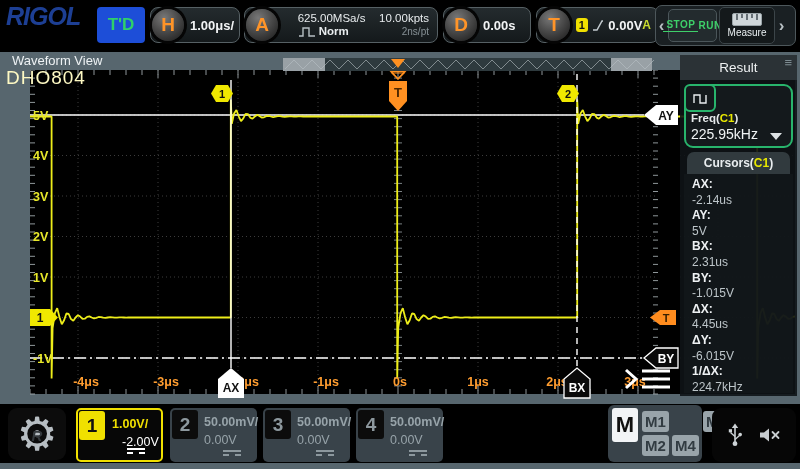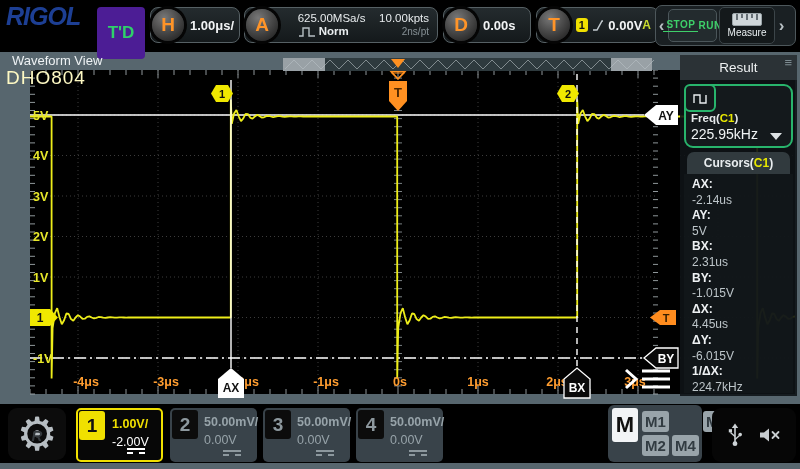--- a/index.html
+++ b/index.html
@@ -1,21 +1,21 @@
 <!DOCTYPE html>
 <html><head>
 <meta charset="utf-8">
 <style>
   html,body{margin:0;padding:0;background:#222;}
   .screen{position:relative;width:800px;height:469px;background:#57666e;font-family:"Liberation Sans",sans-serif;overflow:hidden;-webkit-font-smoothing:antialiased;}
   
   .topbar{position:absolute;left:0;top:0;width:800px;height:52px;background:#000;}
   .brand{position:absolute;left:6px;top:2px;font-size:25px;font-weight:900;font-style:italic;letter-spacing:-1px;color:#1d3f94;}
   .model{position:absolute;left:6px;top:27px;font-size:19px;color:#fef9c3;letter-spacing:1px;z-index:5;margin-top:40px;}
-  .tab-td{position:absolute;left:97px;top:7px;width:48px;height:52px;background:#4c1d95;border-radius:4px;display:flex;align-items:center;justify-content:center;font-size:17px;font-weight:bold;color:#2fd06a;}
+  .tab-td{position:absolute;left:97px;top:7px;width:48px;height:36px;background:#1d4ed8;border-radius:4px;display:flex;align-items:center;justify-content:center;font-size:17px;font-weight:bold;color:#2fd06a;}
   .pill{position:absolute;top:7px;height:36px;background:linear-gradient(#242b2e,#14191b);border:1px solid #566064;border-radius:8px;display:flex;align-items:center;box-sizing:border-box;}
   .knob{width:32px;height:32px;border-radius:50%;flex:none;margin:0 6px 0 1px;background:radial-gradient(circle at 38% 28%,#787878,#4a4a4a 45%,#1c1c1c 95%);box-shadow:0 0 0 3px #050505;display:flex;align-items:center;justify-content:center;font-size:19px;font-weight:bold;color:#ff9428;}
   .wv{color:#f2f4f5;font-weight:bold;font-size:13px;}
   .sm{font-size:11.5px;color:#e8ecee;}
   .dim{font-size:10px;color:#879196;}
   .pill .col{display:flex;flex-direction:column;line-height:13px;justify-content:center;}
   .trig-badge{width:15px;height:14px;background:#f0e000;border-radius:3px;color:#111;font-size:11px;font-weight:bold;display:flex;align-items:center;justify-content:center;margin-right:4px;}
   .cluster{position:absolute;left:655px;top:5px;width:141px;height:41px;background:#1a2023;border:1px solid #4d575b;border-radius:7px;display:flex;align-items:center;box-sizing:border-box;}
   .chev{color:#b9c1c5;font-size:17px;font-weight:bold;width:11px;text-align:center;flex:none;line-height:1;}
   .btn-stoprun{width:49px;height:33px;background:#232b2e;border:1px solid #4b565a;border-radius:5px;display:flex;flex-direction:row;align-items:center;justify-content:center;margin:0 1px;box-sizing:border-box;}
@@ -49,21 +49,21 @@
   .gearbtn{position:absolute;left:8px;top:4px;width:58px;height:52px;background:#0c0c0c;border-radius:9px;display:flex;align-items:center;justify-content:center;}
   .gear{position:relative;font-size:46px;line-height:46px;color:#b7bec3;}
   .gear b{position:absolute;left:50%;top:54%;transform:translate(-50%,-50%);font-size:15px;font-style:italic;color:#34393d;}
   .chbox{position:absolute;top:4px;width:87px;height:54px;border-radius:5px;background:#39434a;box-sizing:border-box;}
   .chbox .badge{position:absolute;left:2px;top:2px;width:26px;height:29px;border-radius:3px;background:#0c0c0c;color:#8d989e;font-size:19px;font-weight:bold;display:flex;align-items:center;justify-content:center;}
   .chbox .scale{position:absolute;left:34px;top:7px;font-size:12.5px;font-weight:bold;color:#97a3a9;}
   .chbox .offs{position:absolute;left:34px;top:25px;font-size:12.5px;color:#97a3a9;}
   .chbox.active{background:#070707;border:2px solid #f0e000;}
   .chbox.active .badge{background:#f0e000;color:#111;left:1px;top:1px;}
   .chbox.active .scale{color:#f0e000;}
-  .chbox.active .offs{color:#fff;}
+  .chbox.active .offs{color:#fff;margin-left:10px;}
   .coup{position:absolute;right:16px;bottom:6px;width:18px;color:#8d989e;}
   .chbox.active .coup{color:#fff;}
   .coup i{display:block;height:0;border-top:2px solid currentColor;}
   .coup i.d{border-top-style:dashed;margin-top:2px;}
   .mgroup{position:absolute;left:608px;top:1px;width:94px;height:57px;background:#39434a;border-radius:6px;}
   .mtile{position:absolute;left:4px;top:3px;width:26px;height:34px;background:#f2f4f6;border-radius:3px;display:flex;align-items:center;justify-content:center;font-size:22px;font-weight:bold;color:#101010;}
   .mbtn{position:absolute;width:27px;height:21px;background:#99a4aa;border-radius:3px;display:flex;align-items:center;justify-content:center;font-size:15px;font-weight:bold;color:#323c42;}
   .statusbox{position:absolute;left:712px;top:4px;width:84px;height:54px;background:#060606;border-radius:9px;display:flex;align-items:center;justify-content:center;gap:16px;}
 </style>
 </head>

